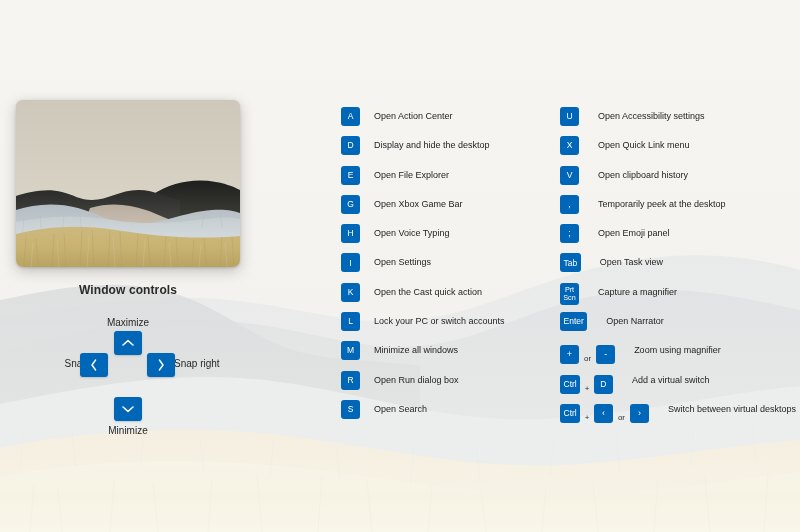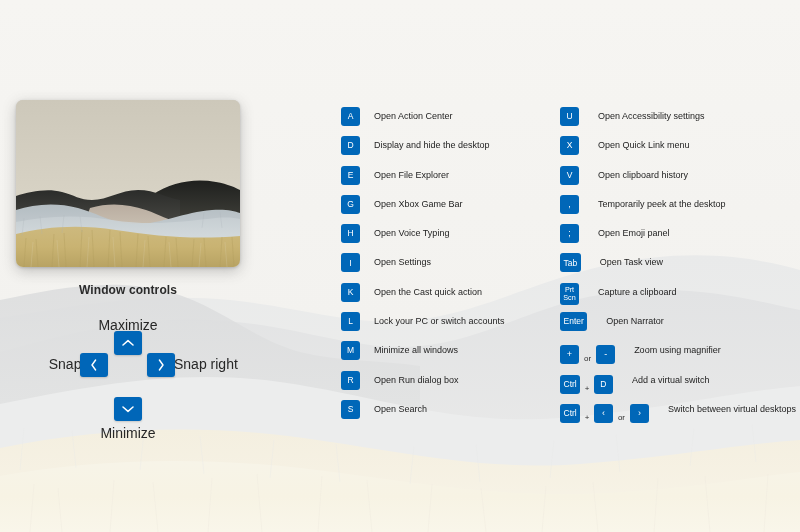--- a/index.html
+++ b/index.html
@@ -59,21 +59,21 @@
     position: absolute;
     top: 0; left: 0; right: 0;
     text-align: center;
     font-size: 12px;
     font-weight: bold;
     color: #2b2b2b;
     letter-spacing: 0.1px;
   }
   .wc-label {
     position: absolute;
-    font-size: 14px;
+    font-size: 10px;
     color: #272727;
     white-space: nowrap;
   }
   #lbl-maximize { top: 34px; left: 0; right: 0; text-align: center; }
   #lbl-minimize { top: 142px; left: 0; right: 0; text-align: center; }
   #lbl-snapleft  { top: 70px; left: 26px;  width: 62px; text-align: right; line-height: 22px; }
   #lbl-snapright { top: 70px; left: 158px; width: 70px; text-align: left;  line-height: 22px; }
 
   .arrow-btn {
     position: absolute;
@@ -481,21 +481,21 @@
         <div class="keys">
           <div class="key wide">Tab</div>
         </div>
         <div class="desc">Open Task view</div>
       </div>
       <div class="sc-row">
         <div class="keys">
           <div class="key tall">Prt
 Scn</div>
         </div>
-        <div class="desc">Capture a clipboard</div>
+        <div class="desc">Capture a magnifier</div>
       </div>
       <div class="sc-row">
         <div class="keys">
           <div class="key wide">Enter</div>
         </div>
         <div class="desc">Open Narrator</div>
       </div>
       <div class="sc-row">
         <div class="keys">
           <div class="key glyph">+</div>

